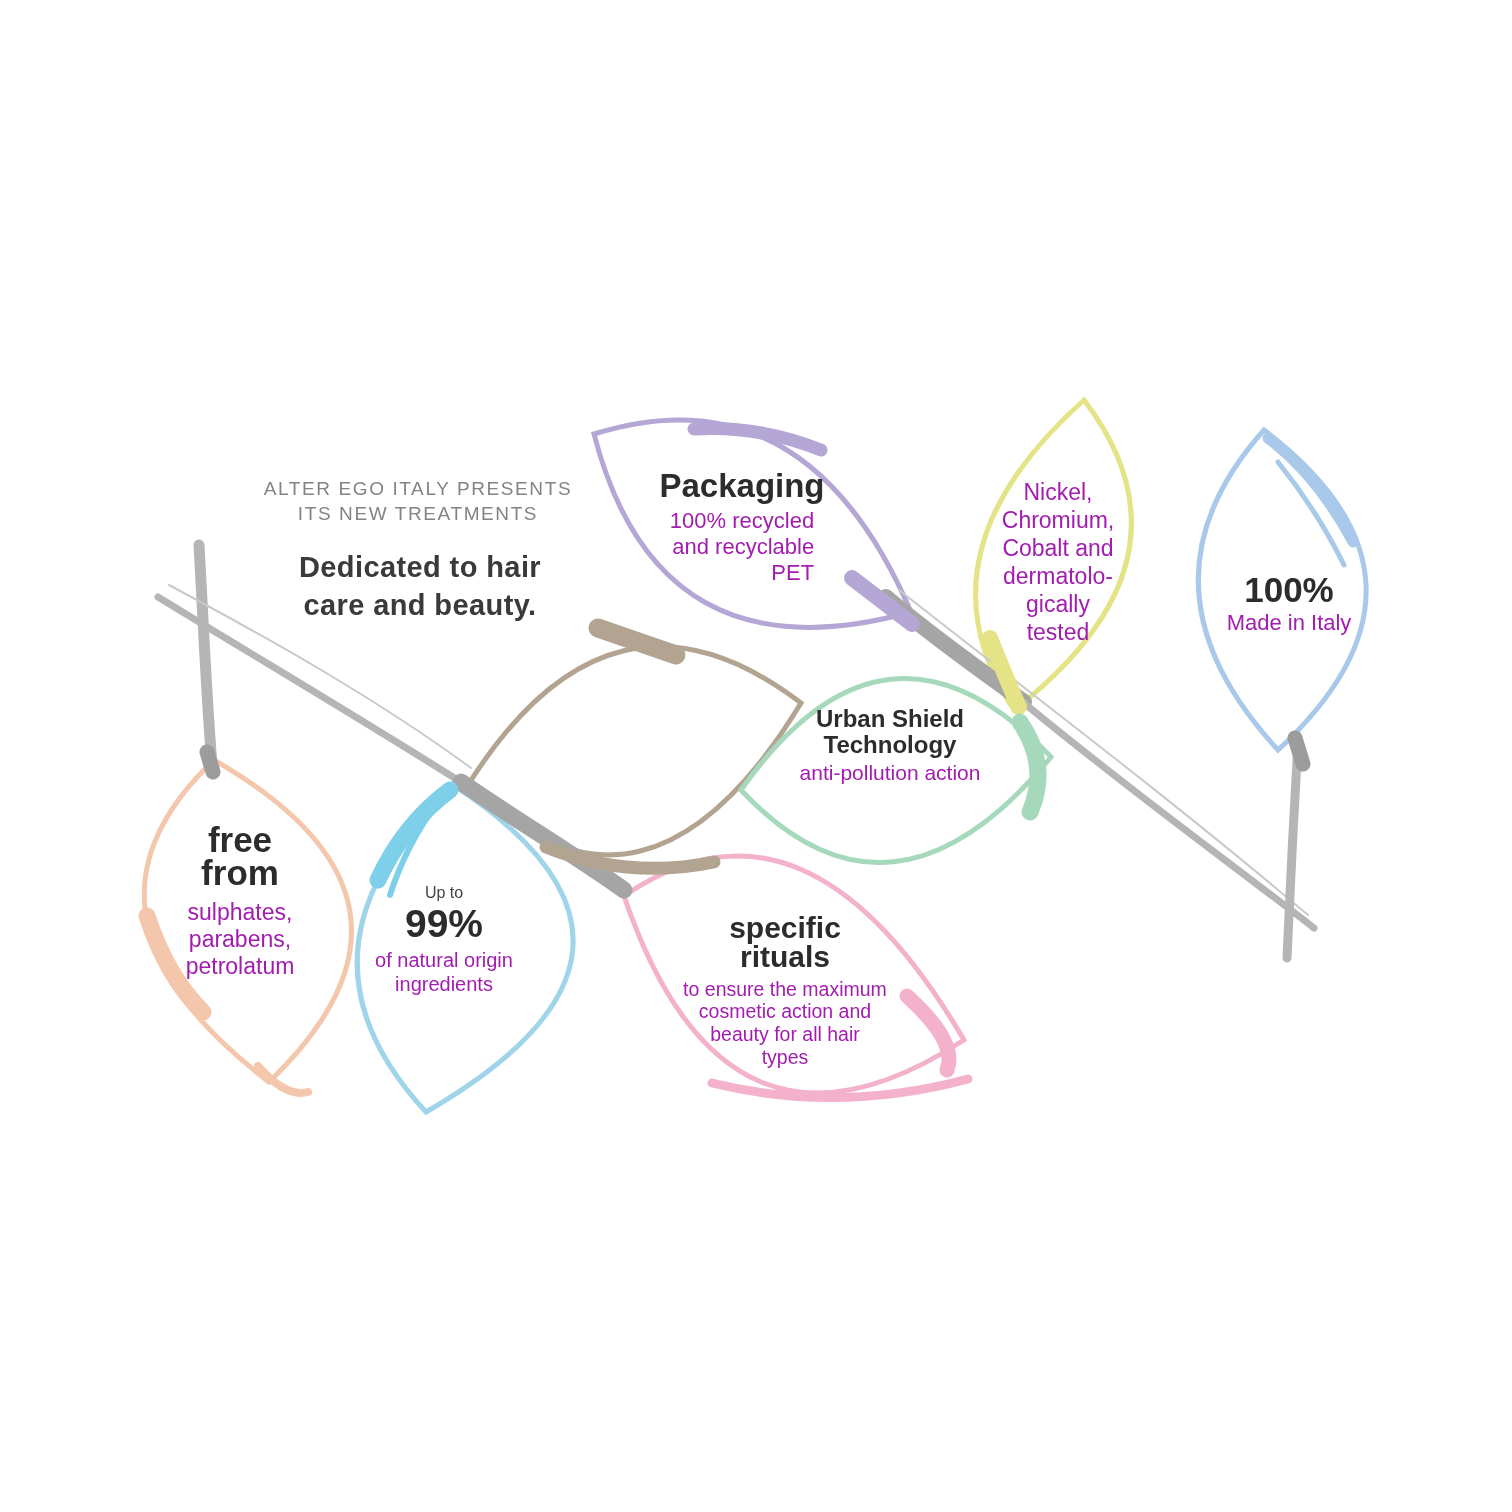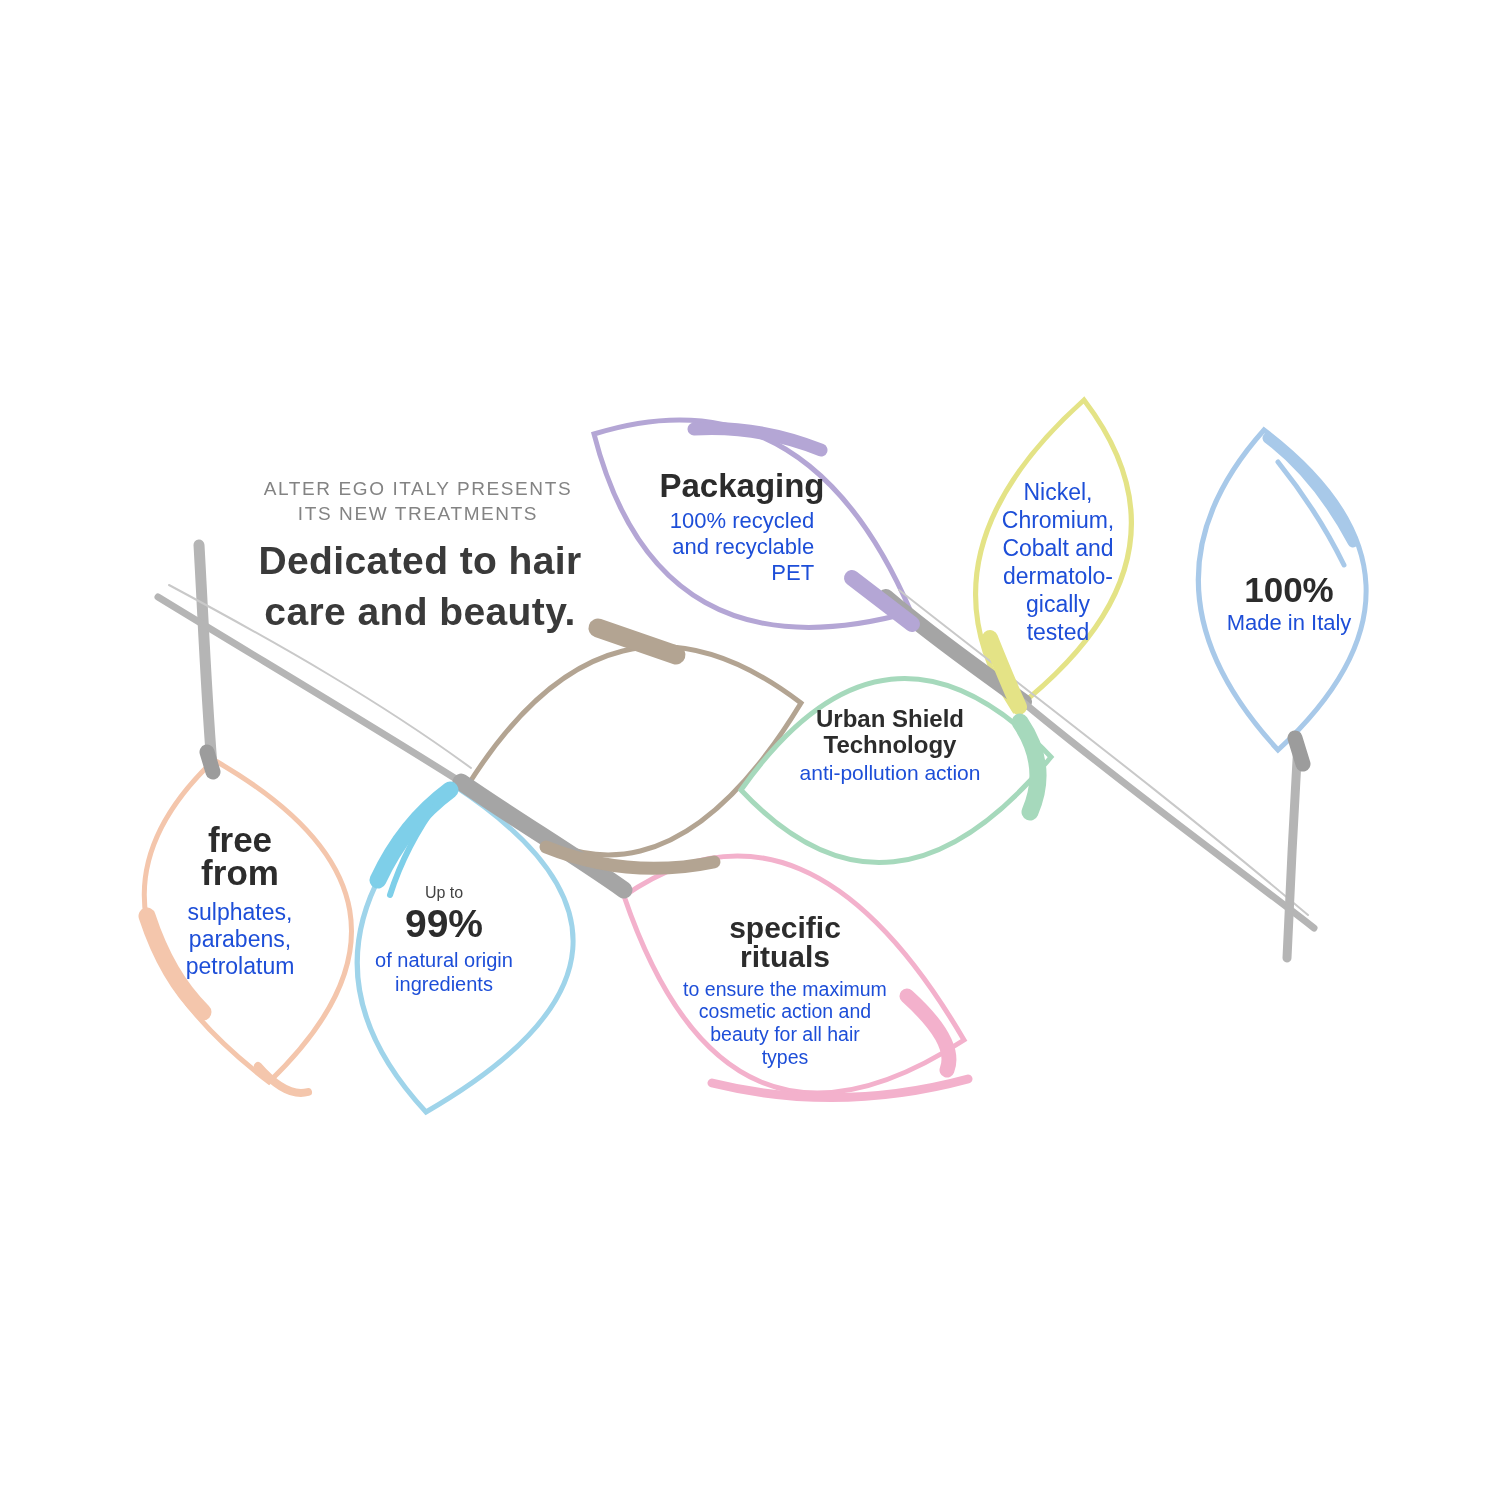--- a/index.html
+++ b/index.html
@@ -19,29 +19,29 @@
     white-space:pre-line;
     color:#3d3d3d;
   }
   .kicker{
     font-size:19px;
     color:#838383;
     letter-spacing:1.6px;
     line-height:1.32;
   }
   .h-title{
-    font-size:39px;
+    font-size:29px;
     font-weight:700;
     color:#3a3a3a;
     letter-spacing:0.4px;
     line-height:1.3;
   }
   .leafblock{display:flex;flex-direction:column;align-items:center;}
   .lt{font-weight:700;color:#2c2c2c;}
-  .lb{color:#1d4ed8;}
+  .lb{color:#a21caf;}
   .pk .lt{font-size:33px;line-height:1.05;}
   .pk .lb{font-size:22px;line-height:1.2;margin-top:4px;}
   .ni .lb{font-size:23px;line-height:1.22;}
   .it .lt{font-size:35px;line-height:1.0;}
   .it .lb{font-size:22px;line-height:1.2;margin-top:3px;}
   .ve .lt{font-size:40px;font-weight:400;color:#2d2d2d;line-height:1.15;}
   .us .lt{font-size:24px;line-height:1.1;}
   .us .lb{font-size:21px;line-height:1.15;margin-top:2px;}
   .ff .lt{font-size:35px;line-height:0.95;}
   .ff .lb{font-size:23px;line-height:1.18;margin-top:9px;}

